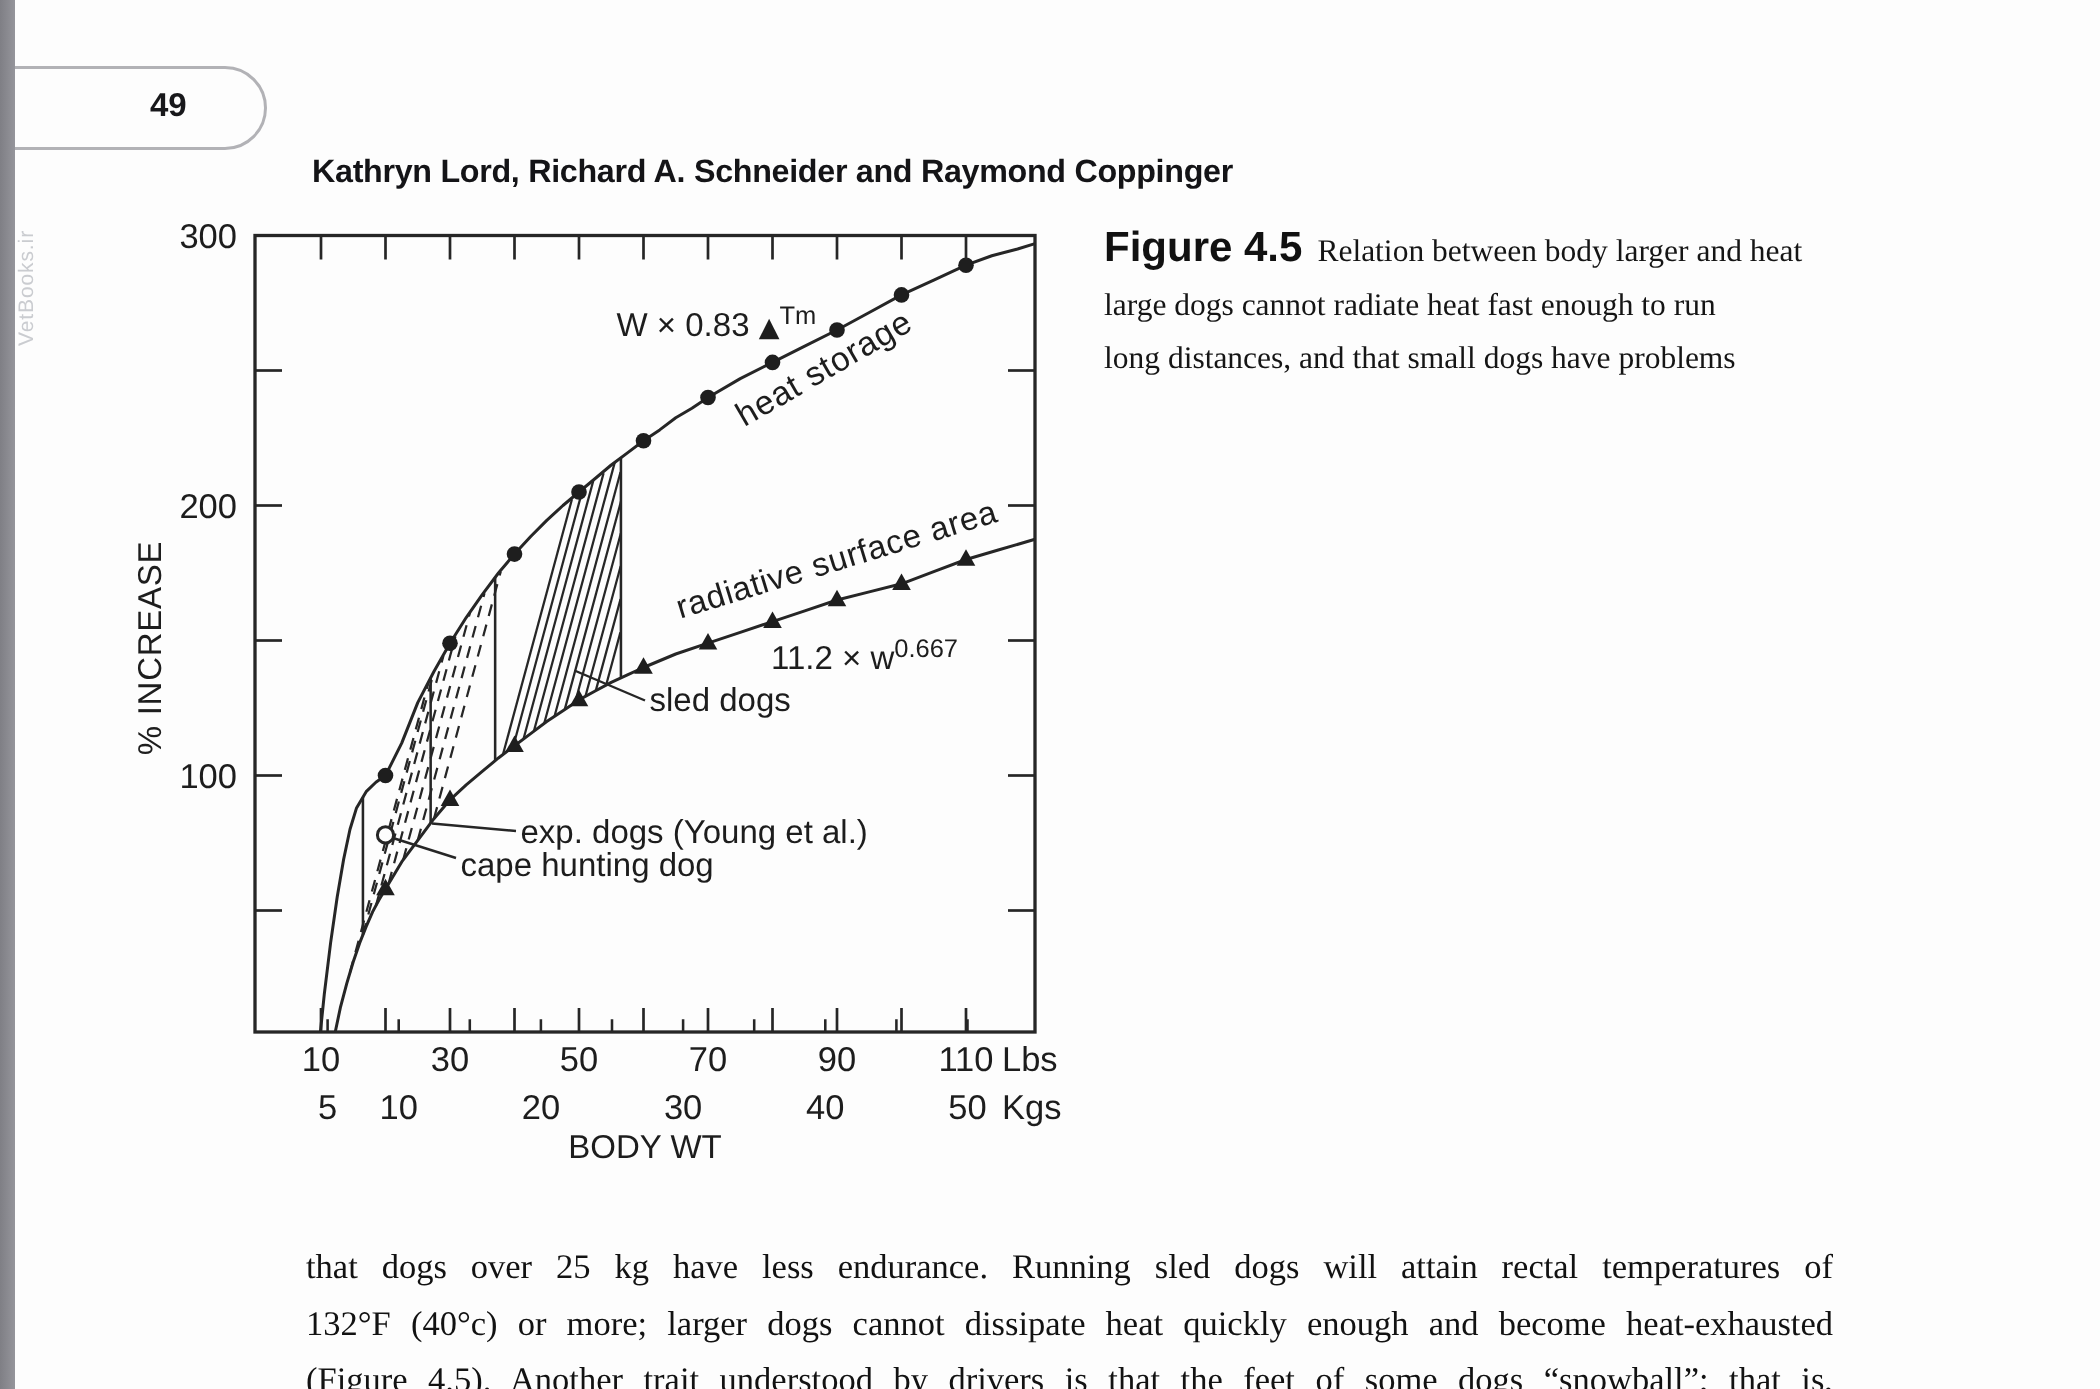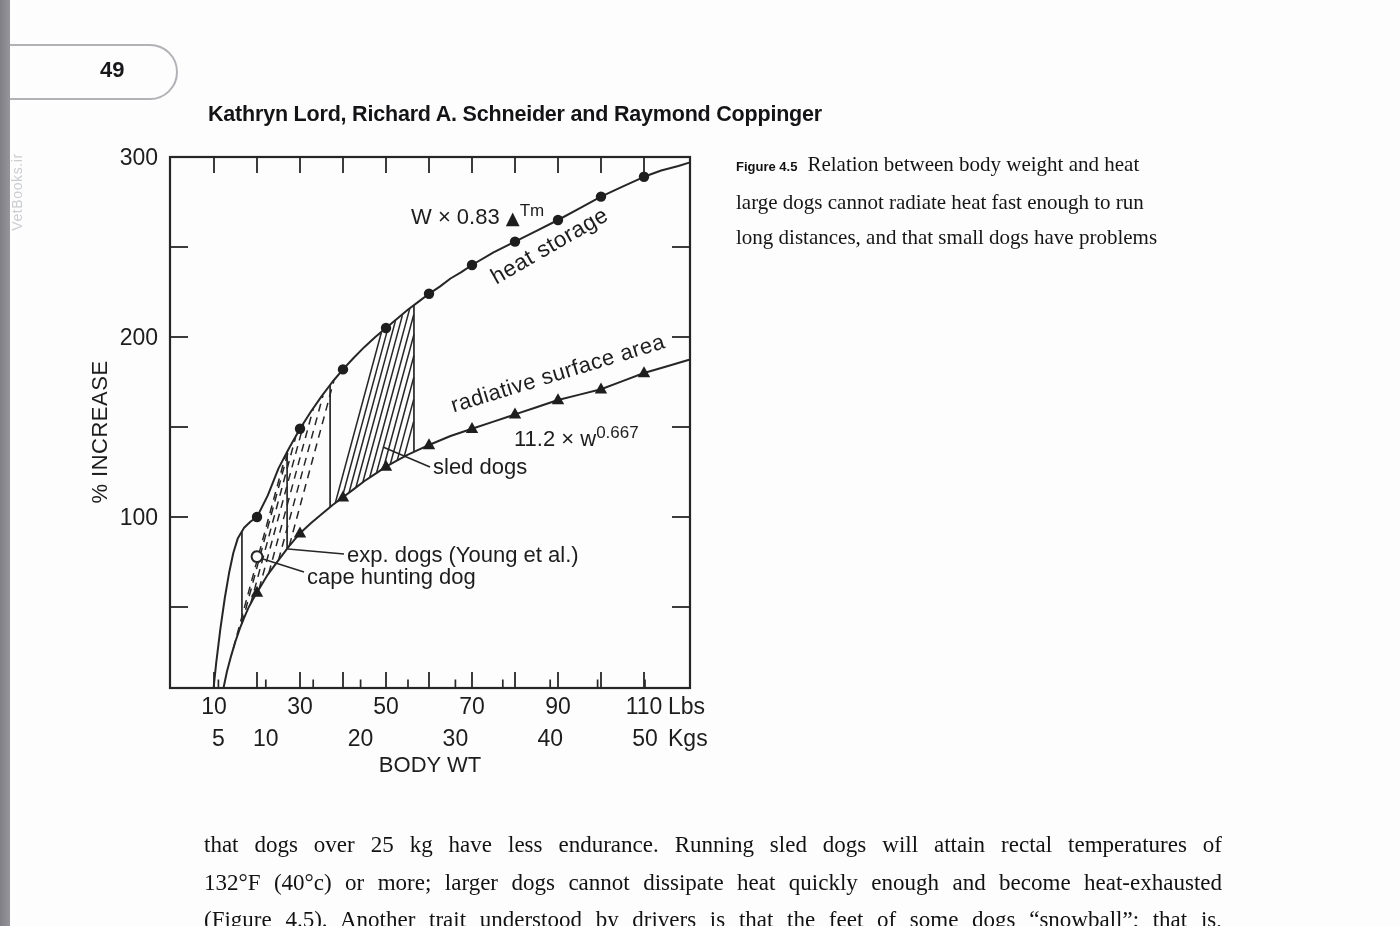--- a/index.html
+++ b/index.html
@@ -13,21 +13,21 @@
   .page-tab{position:absolute;left:-30px;top:44px;width:208px;height:56px;background:#fdfdfd;
        border:2px solid #b2b2b6;border-radius:6px 30px 30px 6px;box-sizing:border-box;}
   .page-tab span{position:absolute;left:128px;top:11px;font-weight:bold;font-size:22px;color:#18181b;}
   .running-header{position:absolute;left:208px;top:58px;font-weight:bold;font-size:21.5px;
        color:#141417;letter-spacing:-0.2px;margin-top:44px;}
   svg.chart{position:absolute;left:90px;top:140px;}
   svg.chart text{font-family:"Liberation Sans",sans-serif;fill:#1d1d1d;}
   .tri{font-family:"DejaVu Sans",sans-serif;}
   .caption{position:absolute;left:736px;top:147px;width:478px;font-family:"Liberation Serif",serif;
        font-size:21px;line-height:35.5px;color:#151515;}
-  .caption .cap-label{font-family:"Liberation Sans",sans-serif;font-weight:bold;font-size:13px;
+  .caption .cap-label{font-family:"Liberation Sans",sans-serif;font-weight:bold;font-size:28px;
        margin-right:10px;color:#111;}
   .bodytext{position:absolute;left:204px;top:826px;width:1018px;font-family:"Liberation Serif",serif;
        font-size:23px;color:#121212;}
   .jline{text-align:justify;text-align-last:justify;line-height:37.5px;}
 </style>
 </head>
 <body>
 
 <div class="page">
 
@@ -161,21 +161,21 @@
     <text transform="rotate(-17 560 380)" x="560" y="380" text-anchor="middle" font-size="22" letter-spacing="0.5">radiative surface area</text>
     <text x="514" y="446" font-size="22">
       <tspan>11.2 × w</tspan><tspan dy="-8" font-size="17">0.667</tspan>
     </text>
     <text x="433" y="474" font-size="22">sled dogs</text>
     <text x="347" y="562" font-size="22">exp. dogs (Young et al.)</text>
     <text x="307" y="584" font-size="22">cape hunting dog</text>
   </svg>
 
   <div class="caption">
-    <div><span class="cap-label">Figure 4.5</span><span>Relation between body weight and heat</span></div>
+    <div><span class="cap-label">Figure 4.5</span><span>Relation between body larger and heat</span></div>
     <div>large dogs cannot radiate heat fast enough to run</div>
     <div>long distances, and that small dogs have problems</div>
   </div>
 
   <div class="bodytext">
     <div class="jline">that dogs over 25 kg have less endurance. Running sled dogs will attain rectal temperatures of</div>
     <div class="jline">132°F (40°c) or more; larger dogs cannot dissipate heat quickly enough and become heat-exhausted</div>
     <div class="jline">(Figure 4.5). Another trait understood by drivers is that the feet of some dogs “snowball”; that is,</div>
   </div>
 

